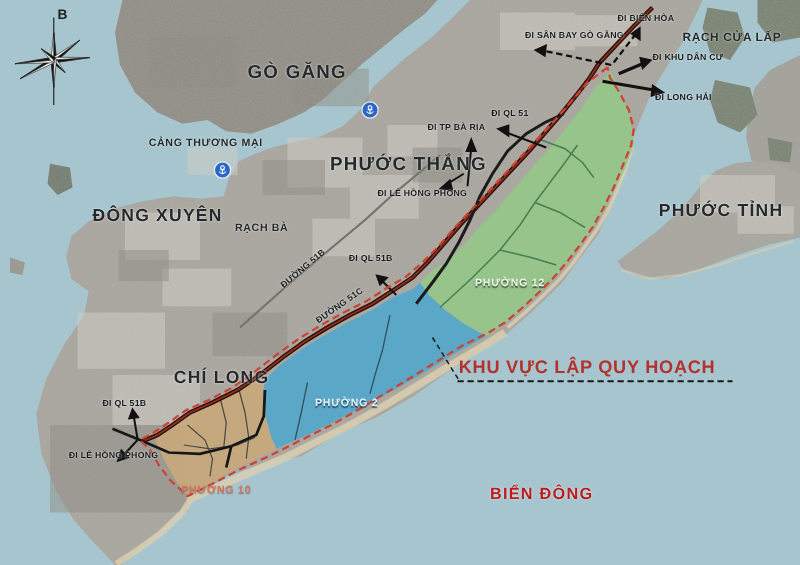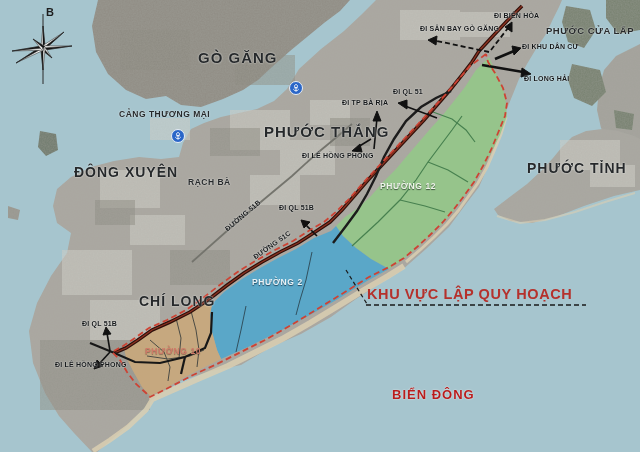--- a/index.html
+++ b/index.html
@@ -6,21 +6,21 @@
   #stage{position:relative;width:640px;height:452px;overflow:hidden;
          font-family:"Liberation Sans",sans-serif;background:#a6c5ce;}
   #stage svg{position:absolute;left:0;top:0;}
   .lbl{position:absolute;font-weight:bold;color:#26292b;white-space:nowrap;
        text-shadow:0 0 2px rgba(255,255,255,.6),0 0 1px rgba(255,255,255,.45);
        line-height:1;}
   .big{font-size:14px;letter-spacing:1px;}
   .med{font-size:9.5px;letter-spacing:.5px;}
   .sm{font-size:7px;letter-spacing:.2px;color:#15181a;}
   .zone-lbl{font-size:8.5px;letter-spacing:.6px;color:#eef3ea;
-            text-shadow:0 1px 1px rgba(40,60,40,.8);}
+            text-shadow:0 1px 1px rgba(40,60,40,.8);margin-top:40px;}
   .zone-lbl.tan{color:#cf7a68;text-shadow:0 1px 1px rgba(80,50,40,.5);}
   .zone-lbl.blue{color:#e8f2f7;text-shadow:0 1px 1px rgba(20,50,70,.8);}
   .red-ann{position:absolute;font-weight:bold;color:#b5312c;font-size:14.5px;
            letter-spacing:.6px;white-space:nowrap;text-shadow:none;}
   .rot{transform-origin:left center;}
   .compass-b{position:absolute;left:46px;top:6px;font-weight:bold;font-size:11px;color:#1d1d1d;}
 </style>
 </head>
 <body>
 
@@ -201,21 +201,21 @@
 <div class="compass-b">B</div>
 
 <div class="lbl big" style="left:198px;top:50px;font-size:15px">GÒ GĂNG</div>
 <div class="lbl med" style="left:119px;top:110px;font-size:8.5px">CẢNG THƯƠNG MẠI</div>
 <div class="lbl big" style="left:264px;top:124px;font-size:15px">PHƯỚC THẮNG</div>
 <div class="lbl big" style="left:74px;top:165px">ĐÔNG XUYÊN</div>
 <div class="lbl med" style="left:188px;top:178px;font-size:8.5px">RẠCH BÀ</div>
 <div class="lbl big" style="left:527px;top:161px">PHƯỚC TỈNH</div>
 <div class="lbl big" style="left:139px;top:294px">CHÍ LONG</div>
 <div class="lbl big" style="left:392px;top:388px;font-size:13px;color:#b91c1c">BIỂN ĐÔNG</div>
-<div class="lbl med" style="left:546px;top:26px">PHƯỚC CỬA LẤP</div>
+<div class="lbl med" style="left:546px;top:26px">RẠCH CỬA LẤP</div>
 
 <div class="lbl sm" style="left:420px;top:25px">ĐI SÂN BAY GÒ GĂNG</div>
 <div class="lbl sm" style="left:494px;top:12px">ĐI BIÊN HÒA</div>
 <div class="lbl sm" style="left:522px;top:43px">ĐI KHU DÂN CƯ</div>
 <div class="lbl sm" style="left:524px;top:75px">ĐI LONG HẢI</div>
 <div class="lbl sm" style="left:393px;top:88px">ĐI QL 51</div>
 <div class="lbl sm" style="left:342px;top:99px">ĐI TP BÀ RỊA</div>
 <div class="lbl sm" style="left:302px;top:152px">ĐI LÊ HỒNG PHONG</div>
 <div class="lbl sm" style="left:279px;top:204px">ĐI QL 51B</div>
 <div class="lbl sm rot" style="left:226px;top:226px;transform:rotate(-40deg)">ĐƯỜNG 51B</div>

